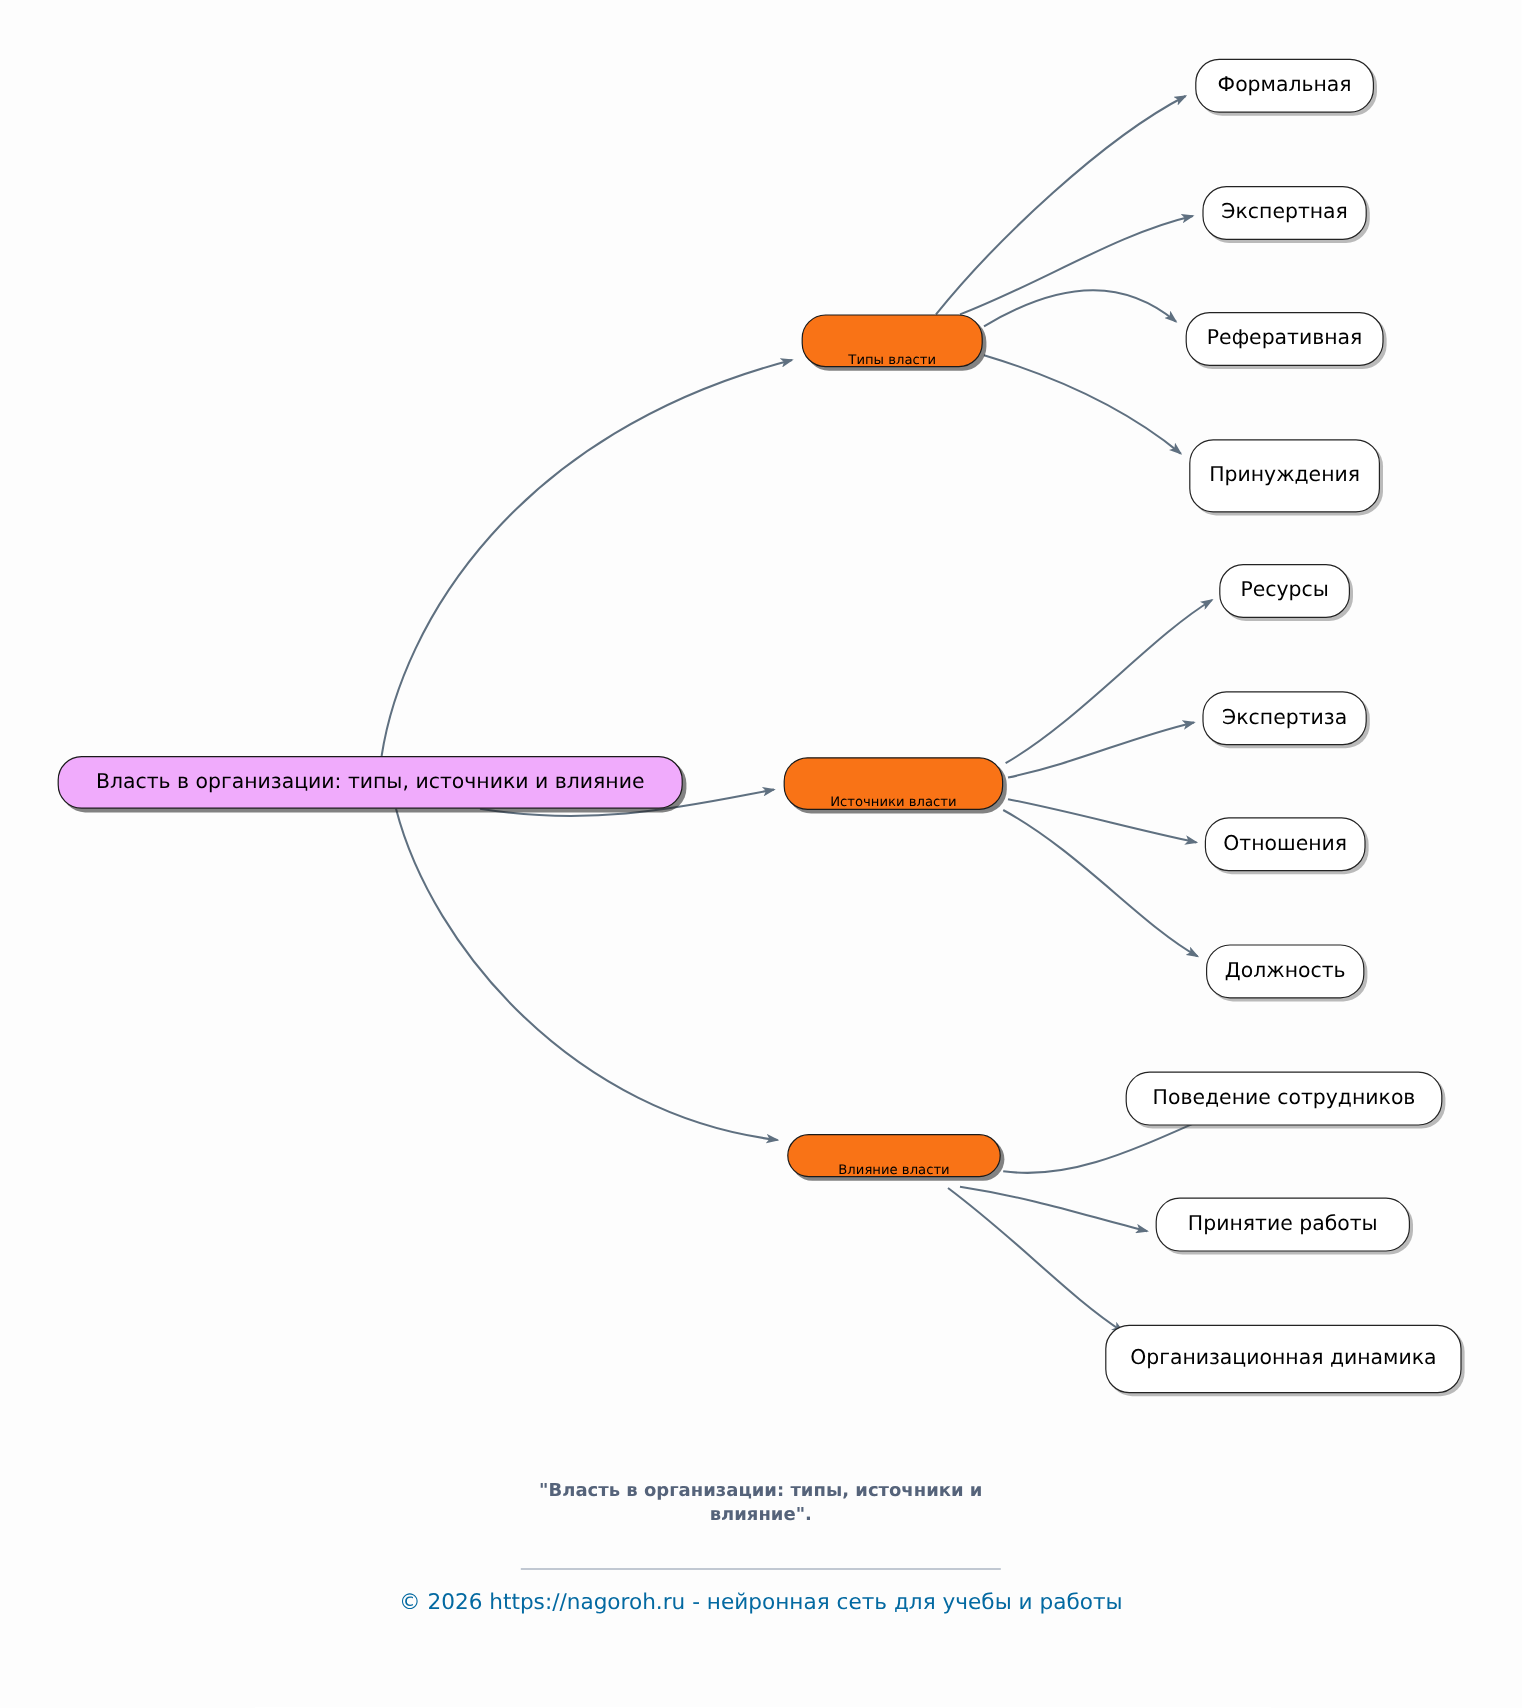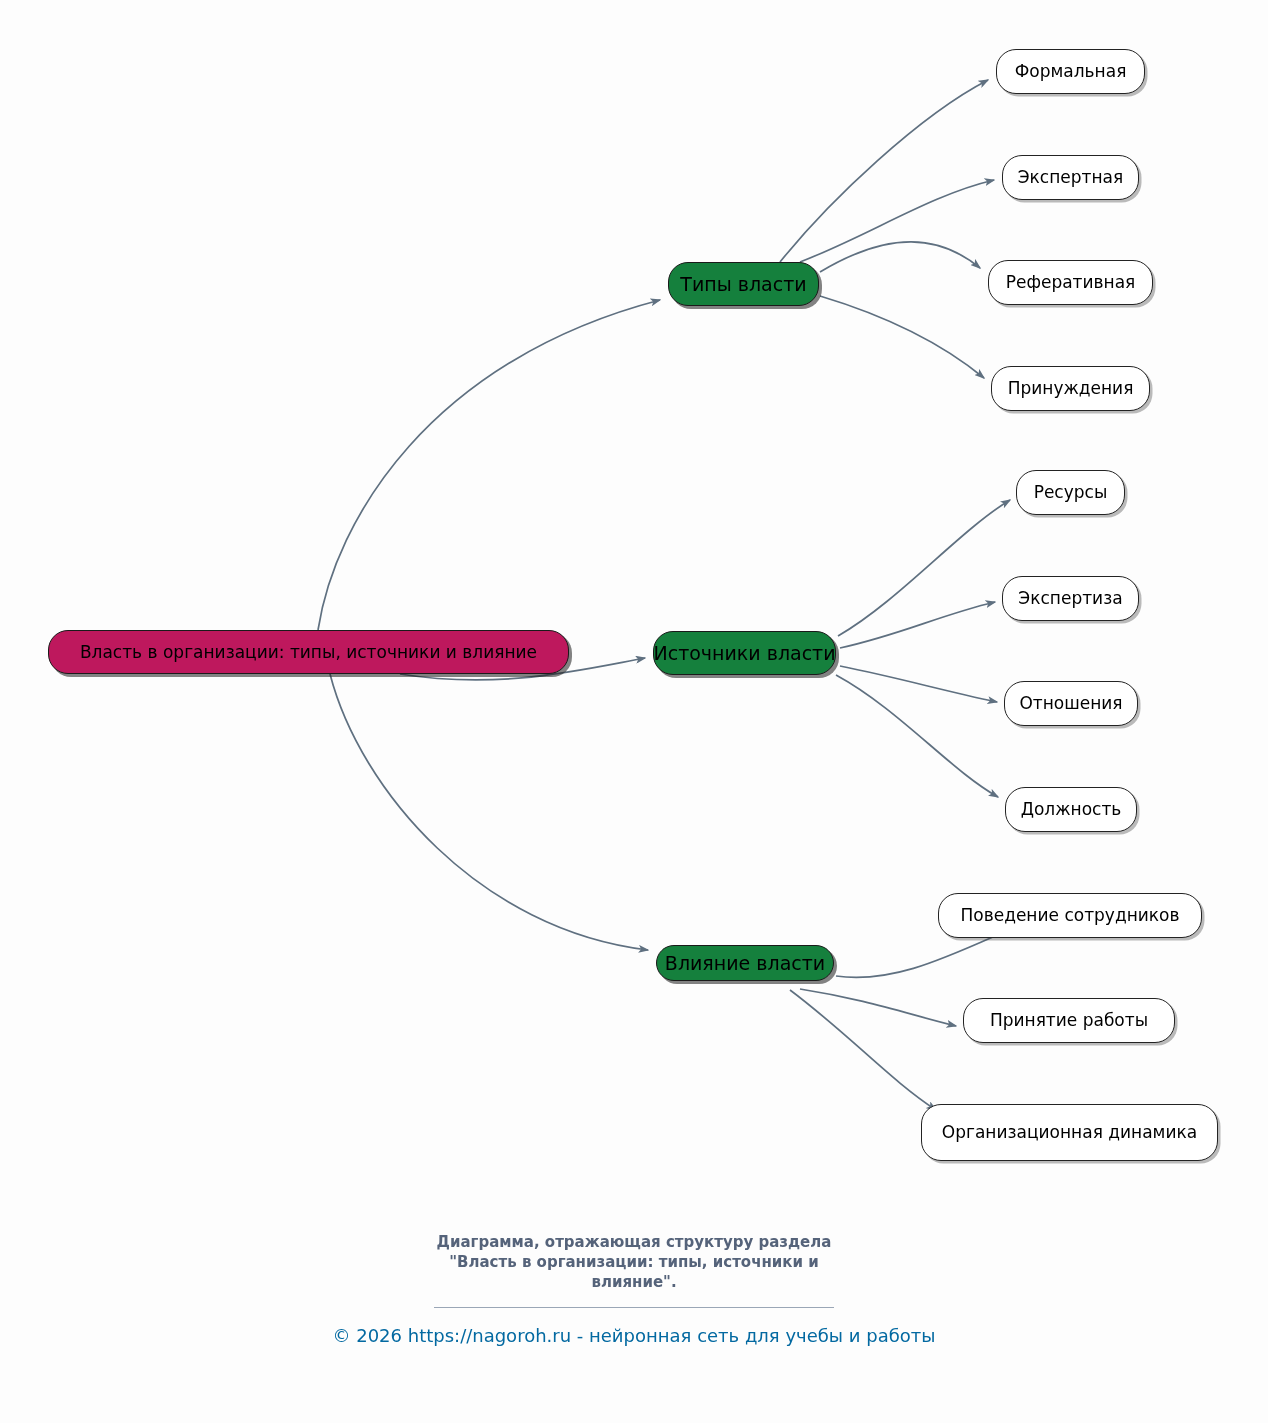--- a/index.html
+++ b/index.html
@@ -27,32 +27,33 @@
     position: absolute;
     box-sizing: border-box;
     display: flex;
     align-items: center;
     justify-content: center;
     border-radius: 20px;
     white-space: nowrap;
     line-height: 1;
   }
   .node-root {
-    background: #be185d;
+    background: #f0abfc;
     border: 1.6px solid #1a1a1a;
     color: #000000;
     font-size: 17px;
     box-shadow: 3px 3px 0 rgba(30,30,30,0.55);
   }
   .node-branch {
-    background: #15803d;
+    background: #f97316;
     border: 1.6px solid #1a1a1a;
     color: #000000;
-    font-size: 19px;
+    font-size: 11px;
     box-shadow: 3px 3px 0 rgba(30,30,30,0.55);
+    align-items: flex-end;
   }
   .node-leaf {
     background: #ffffff;
     border: 1.8px solid #232323;
     color: #000000;
     font-size: 17px;
     box-shadow: 2.5px 2.5px 0 rgba(60,60,60,0.35);
   }
   .caption {
     position: absolute;
@@ -119,21 +120,21 @@
       </div>
       <div class="node node-leaf" style="left: 996px; top: 49px; width: 149px; height: 45px;">
         <span>Формальная</span>
       </div>
       <div class="node node-leaf" style="left: 1002px; top: 155px; width: 137px; height: 45px;">
         <span>Экспертная</span>
       </div>
       <div class="node node-leaf" style="left: 988px; top: 260px; width: 165px; height: 45px;">
         <span>Реферативная</span>
       </div>
-      <div class="node node-leaf" style="left: 991px; top: 366px; width: 159px; height: 45px;">
+      <div class="node node-leaf" style="left: 991px; top: 366px; width: 159px; height: 61px;">
         <span>Принуждения</span>
       </div>
       <div class="node node-branch" style="left: 653px; top: 631px; width: 183px; height: 44px;">
         <span>Источники власти</span>
       </div>
       <div class="node node-leaf" style="left: 1016px; top: 470px; width: 109px; height: 45px; text-align: center;">
         <span>Ресурсы</span>
       </div>
       <div class="node node-leaf" style="left: 1002px; top: 576px; width: 137px; height: 45px;">
         <span>Экспертиза</span>
@@ -152,21 +153,20 @@
       </div>
       <div class="node node-leaf" style="left: 963px; top: 998px; width: 212px; height: 45px;">
         <span>Принятие работы</span>
       </div>
       <div class="node node-leaf" style="left: 921px; top: 1104px; width: 297px; height: 57px;">
         <span>Организационная динамика</span>
       </div>
     </div>
 
   <div class="caption" style="top:1233px;">
-    <span class="caption-line">Диаграмма, отражающая структуру раздела</span>
     <span class="caption-line">"Власть в организации: типы, источники и</span>
     <span class="caption-line">влияние".</span>
   </div>
 
   <div class="footer-rule" style="left:434px; top:1307px; width:400px;"></div>
 
   <div class="footer-text" style="top:1325px;">© 2026 https://nagoroh.ru - нейронная сеть для учебы и работы</div>
 
 </div>
 

